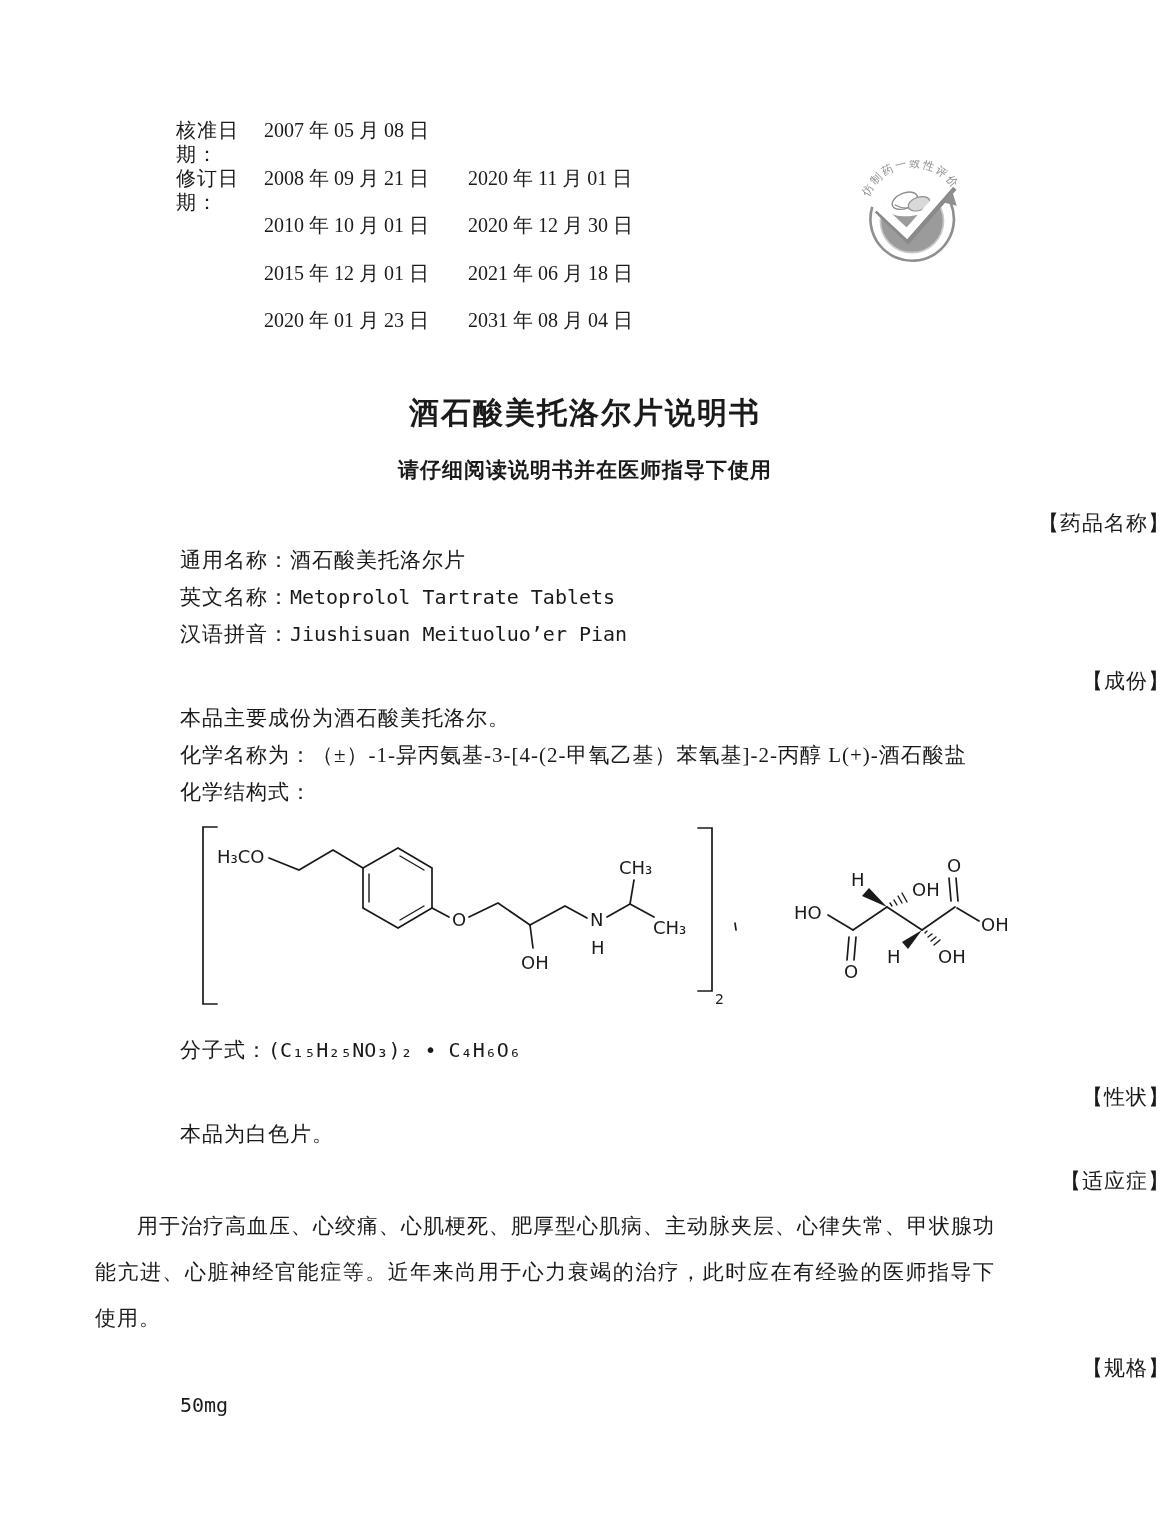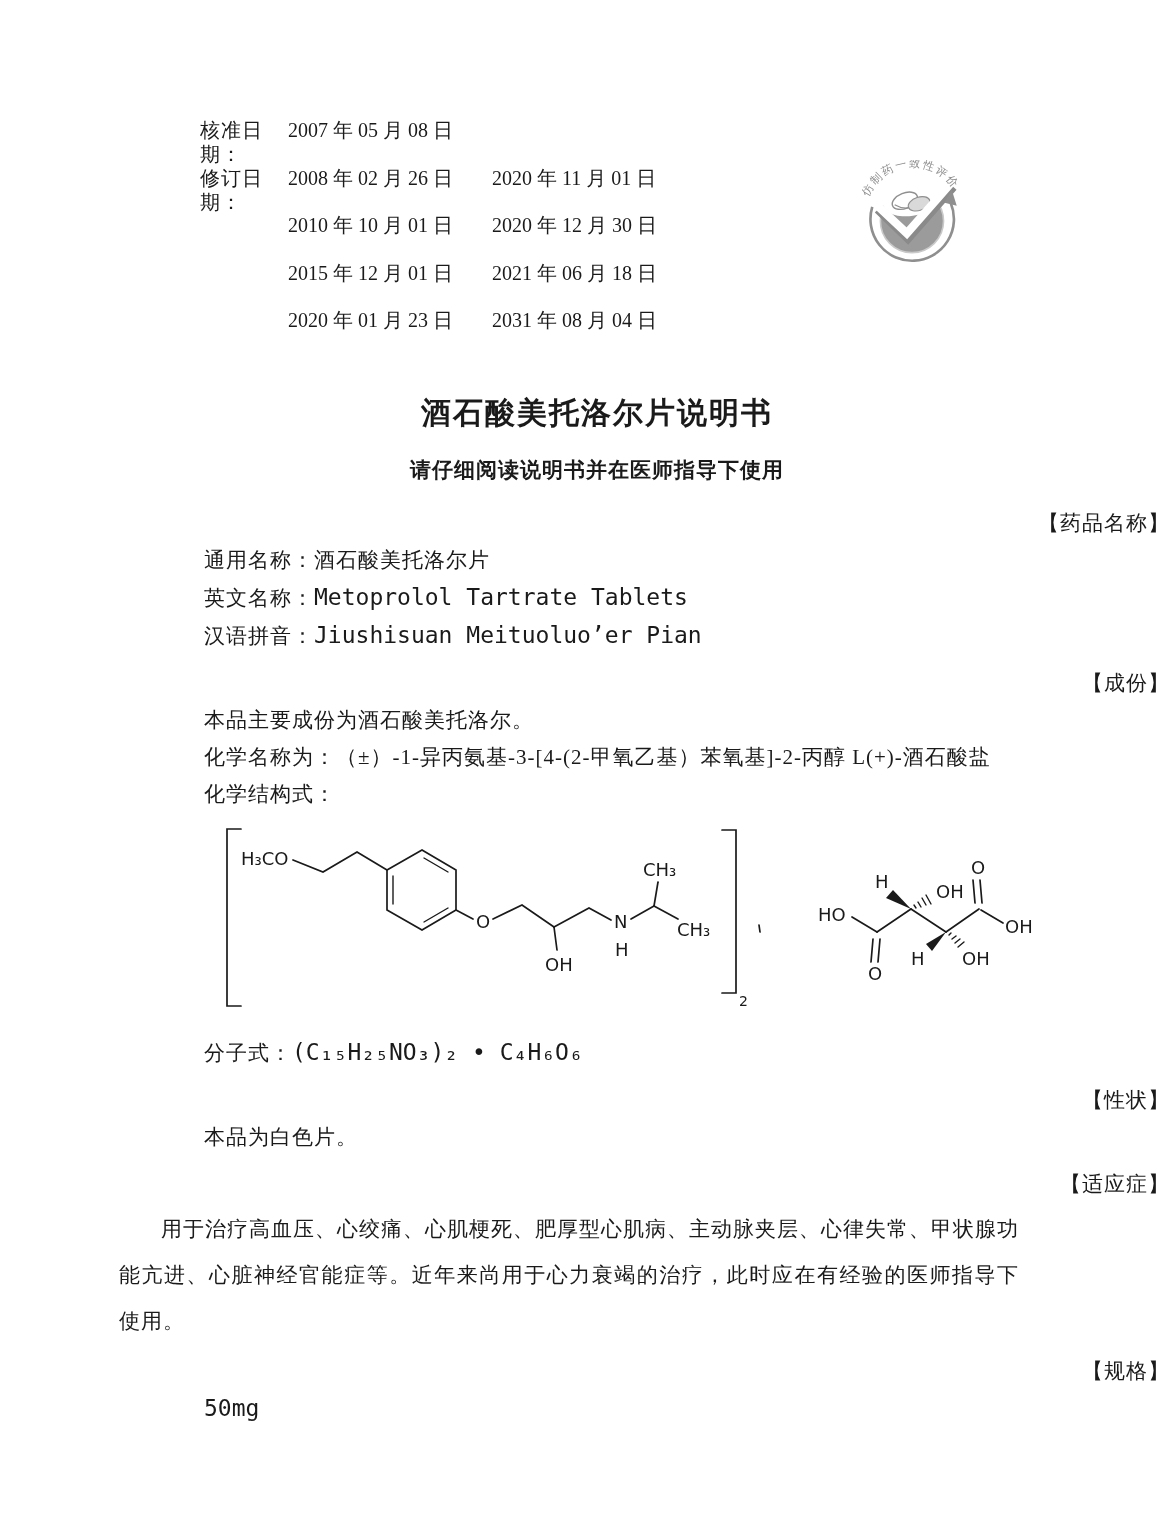--- a/index.html
+++ b/index.html
@@ -2,39 +2,39 @@
 <html><head>
 <meta charset="utf-8">
 <style>
   * { margin:0; padding:0; box-sizing:border-box; }
   html,body { width:1170px; height:1535px; background:#ffffff; overflow:hidden; }
   body {
     font-family:"Liberation Serif","DejaVu Serif",serif;
     color:#1a1a1a;
     position:relative;
   }
-  .page { position:relative; width:1170px; height:1207px; padding-top:118px;padding-left:24px; }
+  .page { position:relative; width:1170px; height:1207px; padding-top:118px; }
 
   
   .dates { margin-left:176px; font-size:20px; }
   .date-row { display:grid; grid-template-columns:88px 204px auto; height:47.5px; line-height:24px; }
   .date-row .lbl { letter-spacing:1px; }
 
   
   .seal { position:absolute; left:858px; top:160px; width:112px; height:112px; }
 
   
   .doc-title { margin-top:38px; text-align:center; font-size:30px; font-weight:700; line-height:38px; letter-spacing:2px; }
   .doc-subtitle { margin-top:26px; text-align:center; font-size:21px; font-weight:700; line-height:25px; letter-spacing:1px; }
 
   
   .sec-h { margin-left:140px; margin-top:20px; font-size:21px; line-height:27px; letter-spacing:1px;text-align:right; }
   .sec-h.first { margin-top:27px; }
   .bline { margin-left:180px; margin-top:10px; font-size:21px; line-height:27px; letter-spacing:1px; }
-  .mono { font-family:"DejaVu Sans Mono","Liberation Mono",monospace; font-size:23px; letter-spacing:0; }
+  .mono { font-family:"DejaVu Sans Mono","Liberation Mono",monospace; font-size:20px; letter-spacing:0; }
 
   
   .para {
     margin-left:95px; margin-top:8px; width:900px;
     font-size:21px; line-height:46px; letter-spacing:1px;
     text-indent:2em; text-align:justify;
   }
 
   
   .figure { margin-left:195px; margin-top:12px; height:195px; display:flex; align-items:flex-start; }
@@ -54,21 +54,21 @@
 <div class="page">
 
   <div class="dates">
     <div class="date-row">
       <span class="lbl">核准日期：</span>
       <span>2007 年 05 月 08 日</span>
       <span></span>
     </div>
     <div class="date-row">
       <span class="lbl">修订日期：</span>
-      <span>2008 年 02 月 26 日</span>
+      <span>2008 年 09 月 21 日</span>
       <span>2020 年 11 月 01 日</span>
     </div>
     <div class="date-row">
       <span></span>
       <span>2010 年 10 月 01 日</span>
       <span>2020 年 12 月 30 日</span>
     </div>
     <div class="date-row">
       <span></span>
       <span>2015 年 12 月 01 日</span>

